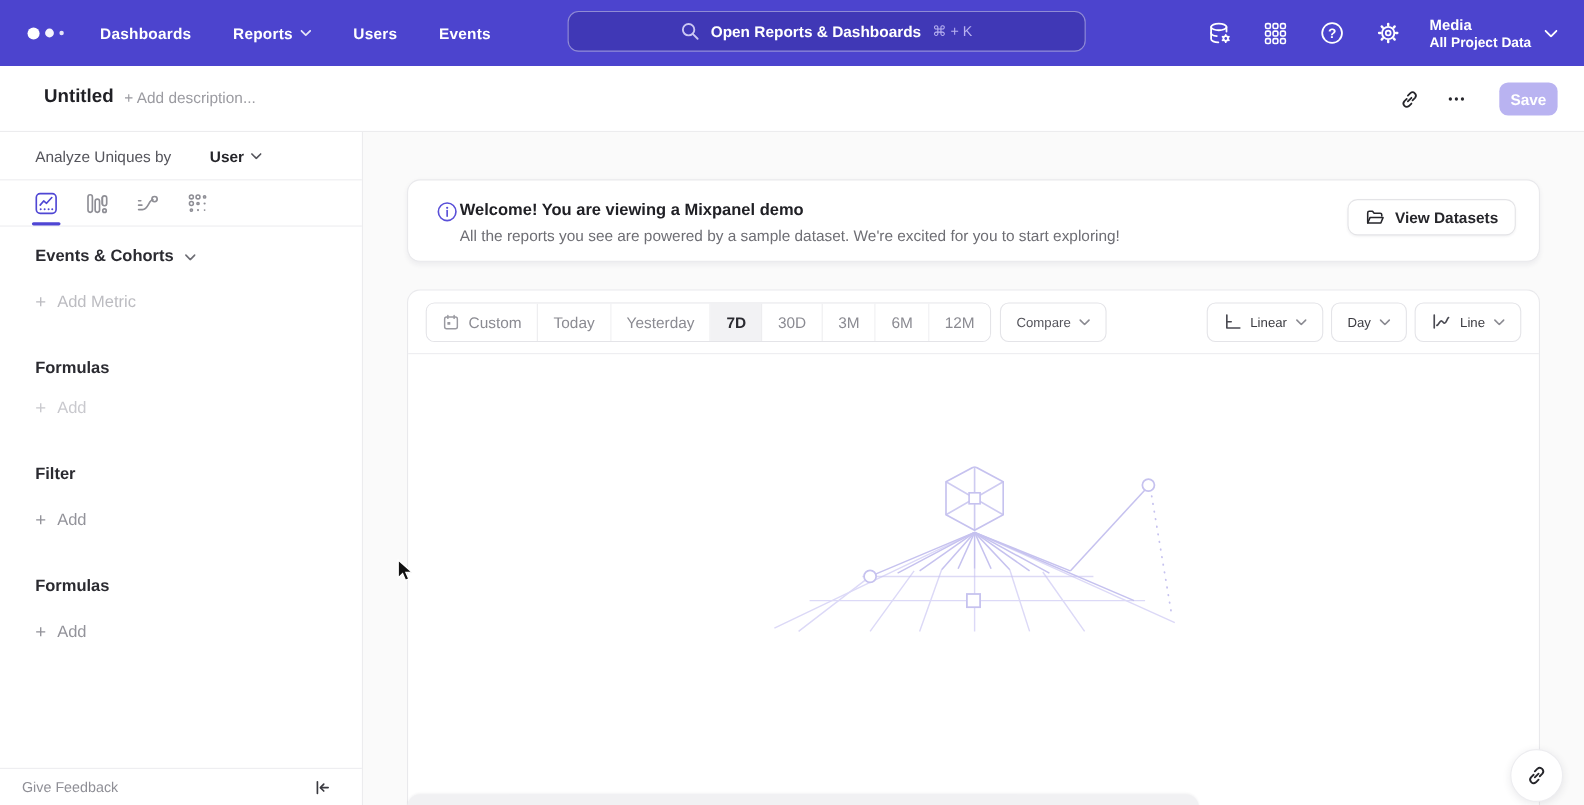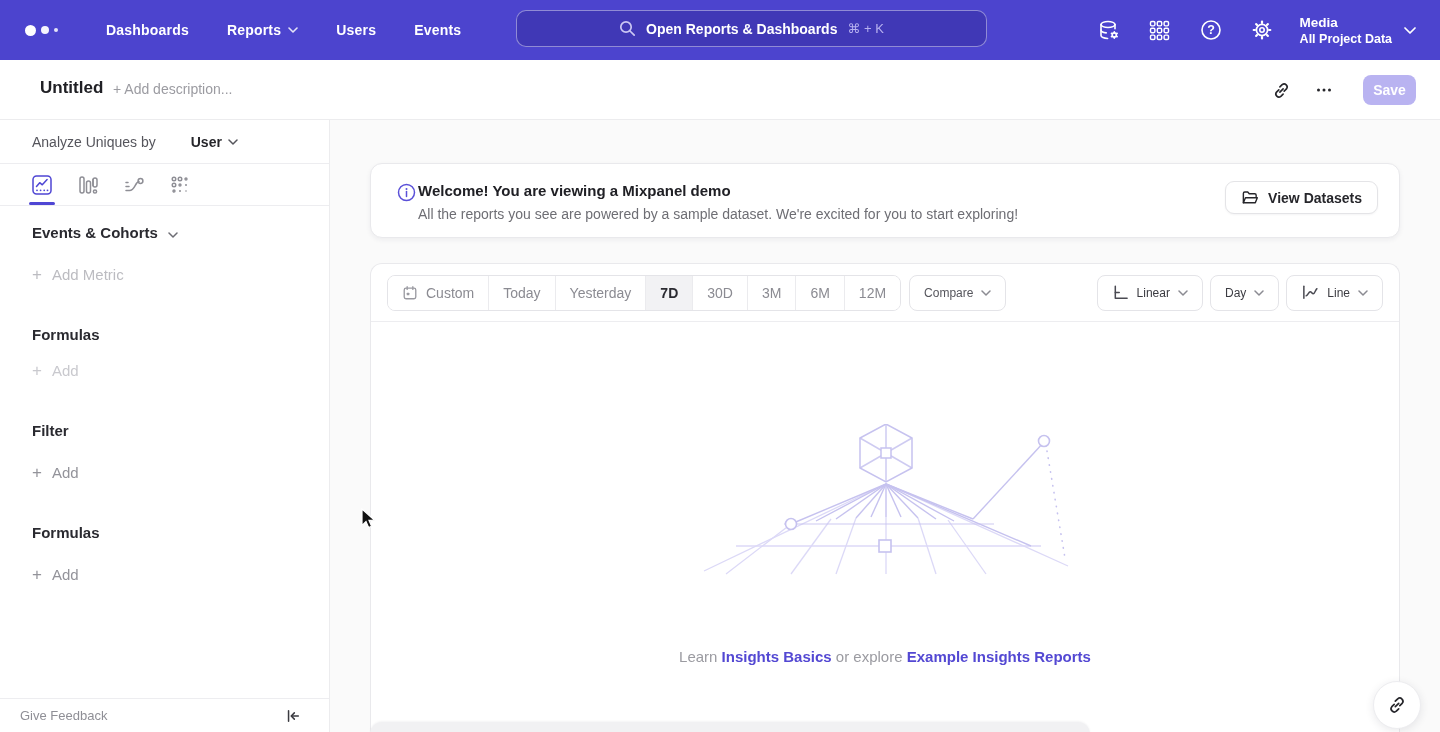--- a/index.html
+++ b/index.html
@@ -7,21 +7,21 @@
   body { font-family:"Liberation Sans", sans-serif; background:#fafafa; position:relative; }
   .stage { position:absolute; inset:0; width:1440px; height:732px; }
 
   
   .topnav { position:absolute; left:0; top:0; width:1440px; height:60px; background:#4c44ce; display:flex; align-items:center; }
   .logo { display:flex; align-items:center; gap:5px; margin-left:25px; cursor:pointer; }
   .logo i { display:block; border-radius:50%; background:#fff; }
   .logo .d1{ width:11px; height:11px; }
   .logo .d2{ width:8px; height:8px; opacity:.95; }
   .logo .d3{ width:4px; height:4px; opacity:.85; }
-  .navitems { display:flex; align-items:flex-end; margin-left:48px; gap:38px; }
+  .navitems { display:flex; align-items:flex-end; margin-left:33px; gap:38px; }
   .navitem { color:#fff; font-size:14px; font-weight:600; letter-spacing:.2px; display:flex; align-items:center; gap:7px; cursor:pointer; }
   .navitem svg { opacity:.85; }
   .searchbar { position:absolute; left:516px; top:10px; width:471px; height:37px; border:1px solid rgba(255,255,255,.42); background:rgba(10,5,80,.18); border-radius:10px; display:flex; align-items:center; justify-content:center; gap:10px; cursor:pointer; }
   .searchbar .slabel { color:#fff; font-size:14px; font-weight:600; }
   .searchbar .skey { color:#b7b1f0; font-size:13px; }
   .nav-right { position:absolute; right:24px; top:0; height:60px; display:flex; align-items:center; gap:25px; }
   .nav-icon { color:#fff; display:flex; align-items:center; justify-content:center; width:26px; height:26px; cursor:pointer; }
   .project { display:flex; align-items:center; gap:12px; cursor:pointer; color:#fff; }
   .project .pname { font-size:13.5px; font-weight:700; line-height:17px; }
   .project .psub  { font-size:12.5px; font-weight:600; line-height:16px; }
@@ -440,26 +440,20 @@
       <g stroke="#c6c2ef" stroke-width="1.5">
         <path d="M190 0L216 14V44L190 58L164 44V14Z"></path>
         <path d="M190 0L190 58M164 14L216 44M216 14L164 44" opacity=".85"></path>
         <rect x="185" y="24" width="10" height="10" fill="#ffffff"></rect>
       </g>
       <circle cx="95" cy="100" r="5.5" fill="#ffffff" stroke="#c6c2ef" stroke-width="1.6"></circle>
       <circle cx="348" cy="17" r="5.5" fill="#ffffff" stroke="#c6c2ef" stroke-width="1.6"></circle>
       <rect x="183" y="116" width="12" height="12" fill="#ffffff" stroke="#c6c2ef" stroke-width="1.6"></rect>
     </svg>
 
-    <div class="es-sub">
-      <span>Learn</span>
-      <a>Insights Basics</a>
-      <span>or explore</span>
-      <a>Example Insights Reports</a>
-    </div>
   </div>
 
   <div class="bottomsheet"></div>
 
   <div class="fab">
     <svg width="20" height="20" viewBox="0 0 20 20" fill="none" stroke="currentColor" stroke-width="1.7" stroke-linecap="round" stroke-linejoin="round">
         <path d="M8.3 11.7l3.4-3.4"></path>
         <path d="M7.2 9.3l-2.4 2.4a3.2 3.2 0 0 0 4.5 4.5l2.4-2.4"></path>
         <path d="M12.8 10.7l2.4-2.4a3.2 3.2 0 0 0-4.5-4.5L8.3 6.2"></path>
       </svg>

